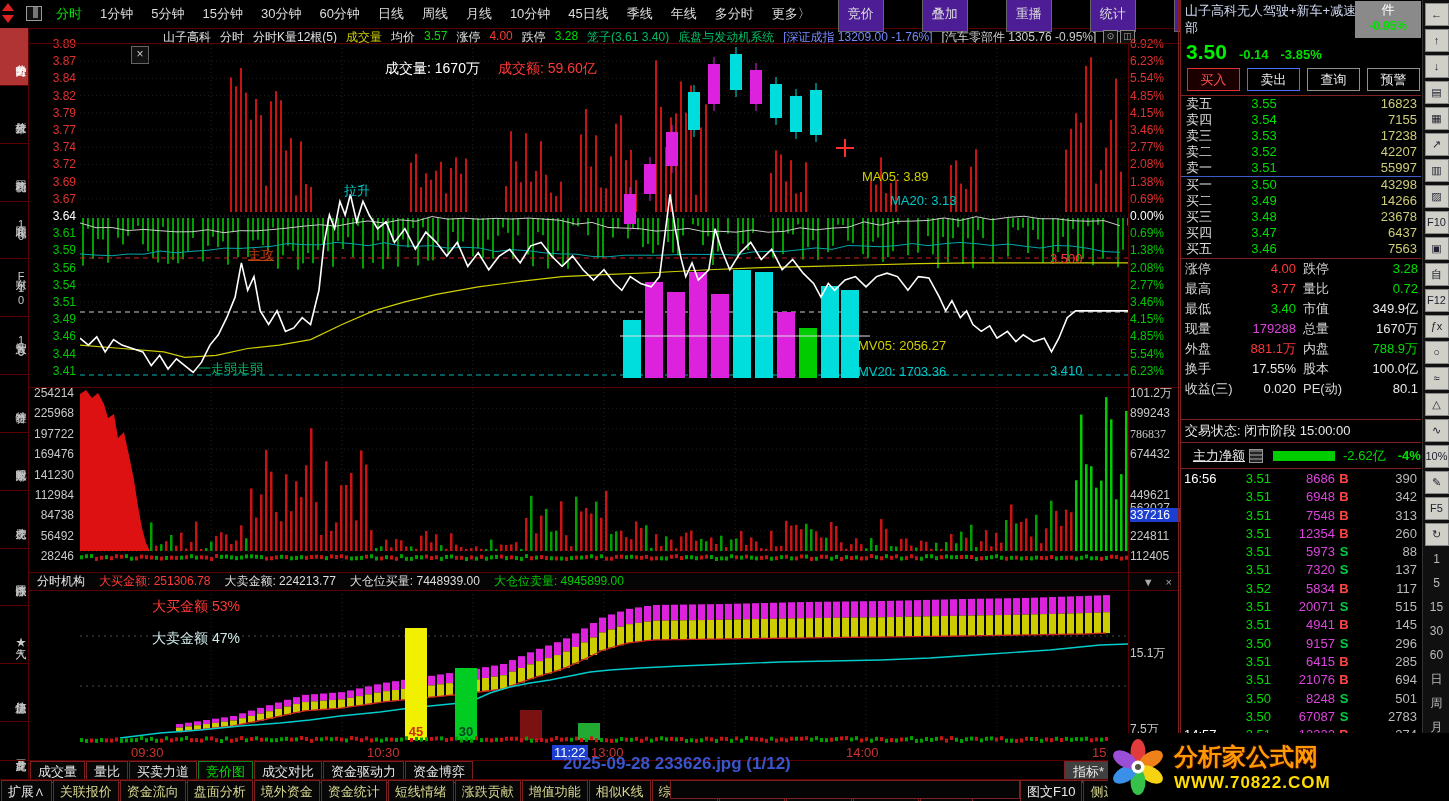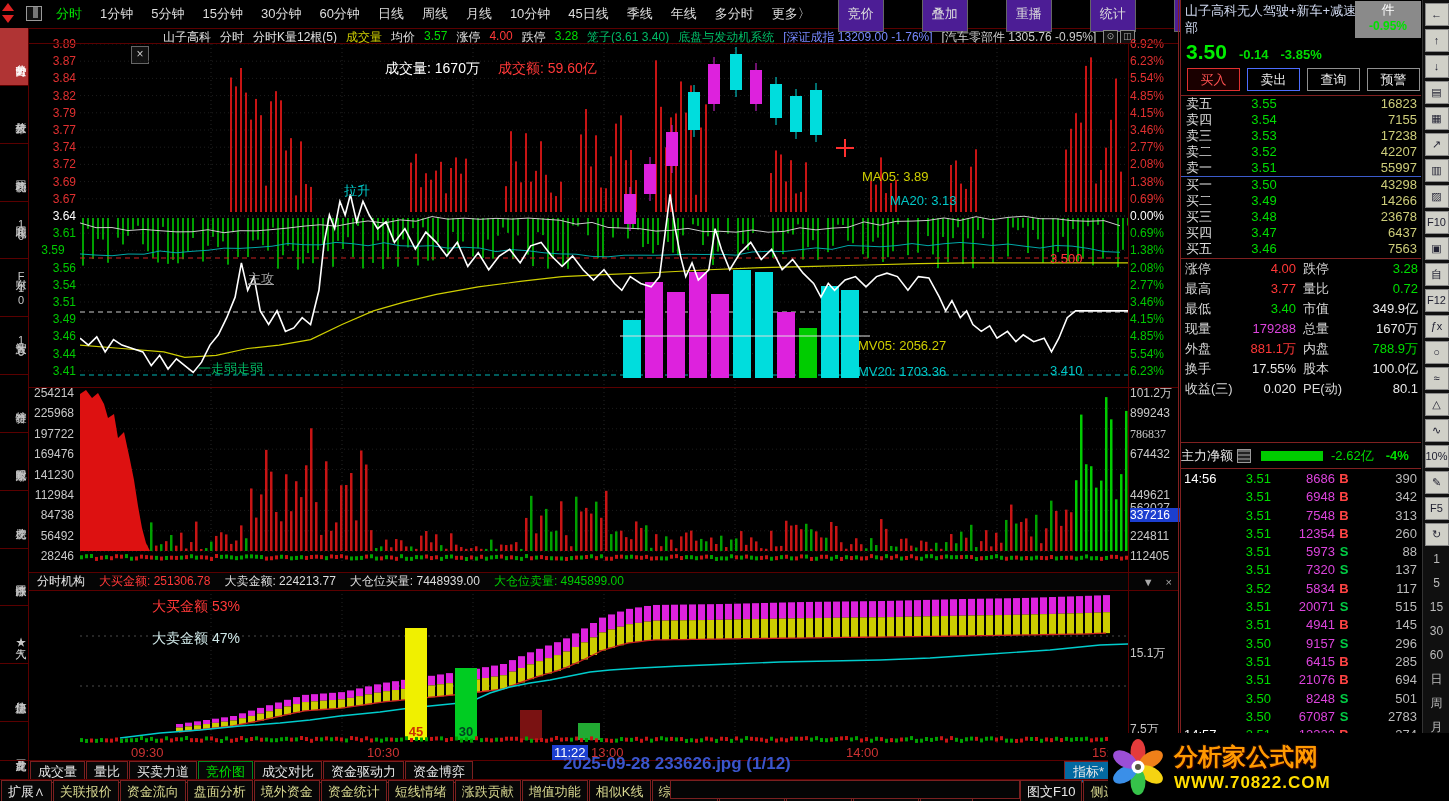--- a/index.html
+++ b/index.html
@@ -54,21 +54,21 @@
   
   #time-axis{position:absolute;left:29px;top:744px;width:1149px;height:16px;background:#000;border-bottom:1px solid #5a0000;}
   .t-label{position:absolute;top:1px;font-size:13px;color:#cc3232;}
   .t-label.hl{background:#1c3fd0;color:#fff;padding:0 2px;}
 
   
   #tabs1{position:absolute;left:30px;top:761px;display:flex;}
   .tab1{border:1px solid #7a2020;padding:1px 7px;margin-right:1px;font-size:13px;color:#e8e8e8;background:#070707;white-space:nowrap;}
   .tab1.active{color:#00dd00;border-color:#00881f;}
   #tabs1-right{position:absolute;top:761px;left:1063px;display:flex;}
-  .tab1r{border:1px solid #7a2020;padding:1px 8px;margin-left:1px;font-size:13px;color:#e8e8e8;background:#0369a1;}
+  .tab1r{border:1px solid #7a2020;padding:1px 8px;margin-left:1px;font-size:13px;color:#e8e8e8;background:#404040;}
   #tabs2{position:absolute;left:1px;top:780px;display:flex;width:1060px;}
   .tab2{border:1px solid #7a2020;padding:2px 6px;margin-right:1px;font-size:13px;color:#d8d890;background:#070707;white-space:nowrap;}
   .tab2:first-child{color:#e8e8e8;}
   #tabs2-right{position:absolute;top:780px;left:1020px;display:flex;width:160px;}
   #tabs2-spacer{position:absolute;top:780px;left:670px;width:348px;height:17px;border:1px solid #7a2020;background:#050505;}
   #overlay-filename{position:absolute;left:563px;top:754px;color:#3b55cc;font-weight:bold;font-size:17px;z-index:40;}
 
   
   #right-panel{position:absolute;left:1180px;top:0;width:241px;height:801px;background:#000;border-left:1px solid #802020;}
   #rp-topframe{position:absolute;left:0;top:0;width:240px;height:95px;border-bottom:1px solid #802020;}
@@ -91,21 +91,21 @@
   .bk-row .vl{color:#cdcd7a;text-align:right;padding-right:4px;}
   #rp-bids{border-top:1px solid #3c5ccc;}
   #rp-info{position:absolute;left:0;top:258px;width:240px;border-top:1px solid #802020;}
   .inf-row{display:grid;grid-template-columns:56px 62px 56px 1fr;height:20px;line-height:20px;font-size:13px;}
   .inf-row .lb{padding-left:4px;color:#d8d8d8;white-space:nowrap;}
   .inf-row .vv{text-align:right;padding-right:3px;white-space:nowrap;}
   #rp-status{position:absolute;left:0;top:419px;width:240px;height:22px;line-height:22px;border-top:1px solid #802020;
     font-size:13px;color:#e8e8e8;padding-left:4px;box-sizing:border-box;}
   #rp-flow{position:absolute;left:0;top:442px;width:240px;height:25px;border-top:1px solid #802020;border-bottom:1px solid #802020;
     display:flex;align-items:center;font-size:13px;}
-  #rp-flow .lbl{margin-left:0;color:#e8e8e8;}
+  #rp-flow .lbl{margin-left:12px;color:#e8e8e8;text-decoration:underline;}
   #flow-doc-icon{width:12px;height:12px;border:1px solid #999;margin-left:4px;background:repeating-linear-gradient(#666 0 2px,#222 2px 4px);}
   #flow-bar{width:62px;height:10px;background:#00cc00;margin-left:10px;}
   #rp-flow .val{margin-left:8px;color:#00dd00;}
   #rp-flow .pct{margin-left:12px;color:#00dd00;font-weight:bold;}
   #rp-trades{position:absolute;left:0;top:470px;width:240px;}
   .tr-row{display:grid;grid-template-columns:44px 46px 64px 18px 1fr;height:18.3px;line-height:18px;font-size:13px;}
   .tr-row .tm{padding-left:3px;color:#fff;}
   .tr-row .pr{color:#00dd00;text-align:right;}
   .tr-row .vl{color:#dd44dd;text-align:right;}
   .tr-row .bs{text-align:center;font-weight:bold;}
@@ -1433,21 +1433,21 @@
       <div class="ax red" style="left: 30px; top: 71.4px;">3.84</div>
       <div class="ax red" style="left: 30px; top: 88.6px;">3.82</div>
       <div class="ax red" style="left: 30px; top: 105.8px;">3.79</div>
       <div class="ax red" style="left: 30px; top: 123px;">3.77</div>
       <div class="ax red" style="left: 30px; top: 140.2px;">3.74</div>
       <div class="ax red" style="left: 30px; top: 157.4px;">3.72</div>
       <div class="ax red" style="left: 30px; top: 174.6px;">3.69</div>
       <div class="ax red" style="left: 30px; top: 191.8px;">3.67</div>
       <div class="ax white" style="left: 30px; top: 209px;">3.64</div>
       <div class="ax green" style="left: 30px; top: 226.2px;">3.61</div>
-      <div class="ax green" style="left: 30px; top: 243.4px; text-align: center;">3.59</div>
+      <div class="ax green" style="left: 30px; top: 243.4px;">3.59</div>
       <div class="ax green" style="left: 30px; top: 260.6px;">3.56</div>
       <div class="ax green" style="left: 30px; top: 277.8px;">3.54</div>
       <div class="ax green" style="left: 30px; top: 295px;">3.51</div>
       <div class="ax green" style="left: 30px; top: 312.2px;">3.49</div>
       <div class="ax green" style="left: 30px; top: 329.4px;">3.46</div>
       <div class="ax green" style="left: 30px; top: 346.6px;">3.44</div>
       <div class="ax green" style="left: 30px; top: 363.8px;">3.41</div>
     </div>
   <div id="pct-axis">
       <div class="ax red" style="left: 1130px; top: 37px; text-align: left;">6.92%</div>
@@ -1493,21 +1493,21 @@
       <div class="vax" style="left: 1130px; top: 528.8px; text-align: left; width: 52px;">224811</div>
       <div class="vax" style="left: 1130px; top: 549.2px; text-align: left; width: 52px;">112405</div>
     </div>
 
   <div class="ann" style="left:385px;top:60px;color:#fff;font-size:14px;">成交量: 1670万</div>
   <div class="ann" style="left:498px;top:60px;color:#ff3838;font-size:14px;">成交额: 59.60亿</div>
   <div class="ann" style="left:862px;top:169px;color:#cfcf00;">MA05: 3.89</div>
   <div class="ann" style="left:890px;top:193px;color:#00c8c8;">MA20: 3.13</div>
   <div class="ann" style="left:858px;top:338px;color:#cfcf00;">MV05: 2056.27</div>
   <div class="ann" style="left:858px;top:364px;color:#00c8c8;">MV20: 1703.36</div>
-  <div class="ann" style="left:248px;top:270px;color:#a3a3a3;text-decoration:underline;">主攻</div>
+  <div class="ann" style="left:248px;top:246px;color:#c2410c;text-decoration:underline;">主攻</div>
   <div class="ann" style="left:344px;top:182px;color:#00c8c8;">拉升</div>
   <div class="ann" style="left:198px;top:360px;color:#00bb66;">一走弱走弱</div>
   <div class="ann" style="left:1050px;top:251px;color:#ff3838;">3.500</div>
   <div class="ann" style="left:1050px;top:363px;color:#00c8c8;">3.410</div>
 
   <div id="sub-header">
     <span id="sub-title">分时机构</span>
     <span id="sub-stats"><span class="st" style="color: rgb(255, 56, 56);">大买金额: 251306.78</span><span class="st" style="color: rgb(221, 221, 221);">大卖金额: 224213.77</span><span class="st" style="color: rgb(221, 221, 221);">大仓位买量: 7448939.00</span><span class="st" style="color: rgb(0, 204, 0);">大仓位卖量: 4945899.00</span></span>
     <span style="margin-left:auto;"></span>
     <span id="sub-collapse">▼</span>
@@ -1678,30 +1678,31 @@
           <span class="lb">股本</span>
           <span class="vv" style="color: rgb(232, 232, 232);">100.0亿</span>
         </div>
         <div class="inf-row">
           <span class="lb">收益(三)</span>
           <span class="vv" style="color: rgb(232, 232, 232);">0.020</span>
           <span class="lb">PE(动)</span>
           <span class="vv" style="color: rgb(232, 232, 232);">80.1</span>
         </div>
       </div>
+    <div id="rp-status">交易状态: 闭市阶段 15:00:00</div>
     <div id="rp-flow">
       <span class="lbl">主力净额</span>
       <span id="flow-doc-icon"></span>
       <span id="flow-bar"></span>
       <span class="val">-2.62亿</span>
       <span class="pct">-4%</span>
     </div>
     <div id="rp-trades">
         <div class="tr-row">
-          <span class="tm">14:56</span>
+          <span class="tm">16:56</span>
           <span class="pr">3.51</span>
           <span class="vl">8686</span>
           <span class="bs B">B</span>
           <span class="ct">390</span>
         </div>
         <div class="tr-row">
           <span class="tm"></span>
           <span class="pr">3.51</span>
           <span class="vl">6948</span>
           <span class="bs B">B</span>

